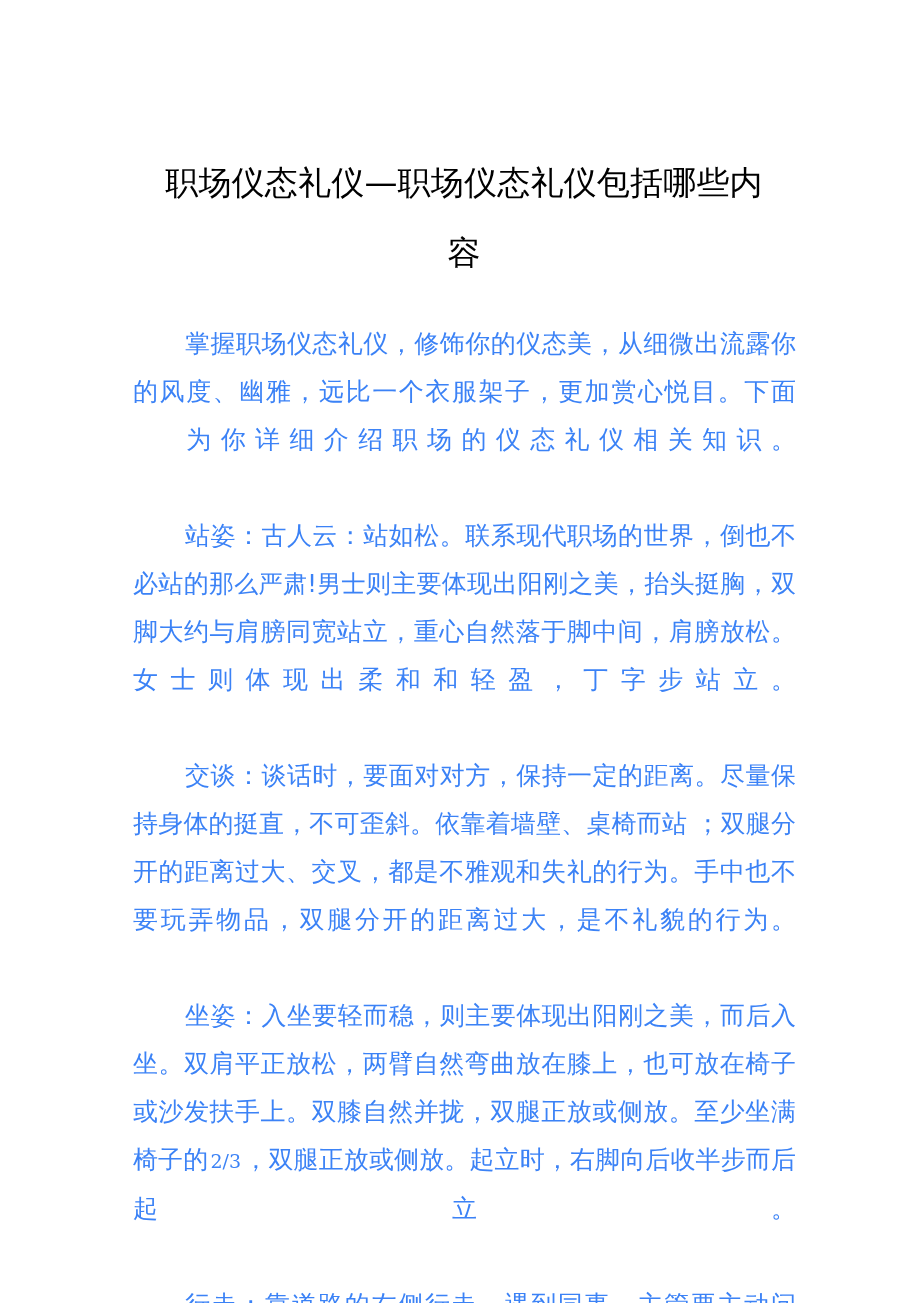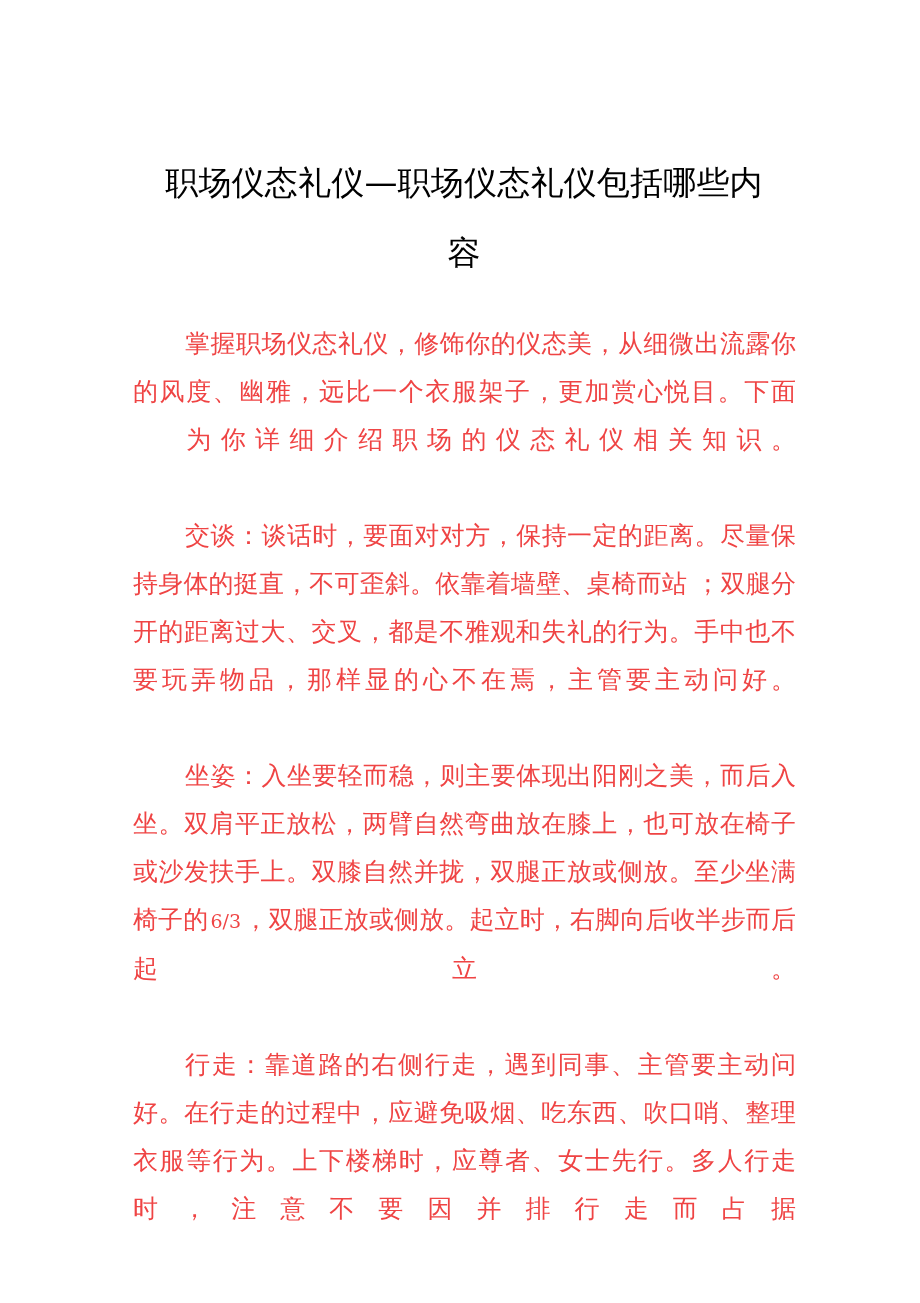--- a/index.html
+++ b/index.html
@@ -48,21 +48,21 @@
   }
 
   .para {
     margin: 0;
     font-size: 25px;
     line-height: 48px;
     text-align: justify;
     text-justify: inter-ideograph;
     text-indent: 52px;
     letter-spacing: 0.1px;
-    color: #ef4444;
+    color: #3b82f6;
     font-family: "DejaVu Serif", "Liberation Serif", serif;
   }
 
   
   .para:after {
     content: "";
     display: inline-block;
     width: 100%;
   }
 
@@ -91,22 +91,23 @@
 
   <h1 class="doc-title">
     <span>职场仪态礼仪—职场仪态礼仪包括哪些内</span><br>
     <span>容</span>
   </h1>
 
   <div class="doc-body">
 
     <p class="para"><span>掌握职场仪态礼仪，修饰你的仪态美，从细微出流露你的风度、幽雅，远比一个衣服架子，更加赏心悦目。下面</span><span class="gap-run"></span><span>为你详细介绍职场的仪态礼仪相关知识。</span></p>
 
+    <p class="para"><span>站姿：古人云：站如松。联系现代职场的世界，倒也不必站的那</span><span class="alt-face">么严肃!男士</span><span>则主要体现出阳刚之美，抬头挺胸，双脚大约与肩膀同宽站立，重心自然落于脚中间，肩膀放松。女士则体现出柔和和轻盈，丁字步站立。</span></p>
 
-    <p class="para">交谈：谈话时，要面对对方，保持一定的距离。尽量保持身体的挺直，不可歪斜。依靠着墙壁、桌椅而站 ；双腿分开的距离过大、交叉，都是不雅观和失礼的行为。手中也不要玩弄物品，那样显的心不在焉，主管要主动问好。</p>
+    <p class="para">交谈：谈话时，要面对对方，保持一定的距离。尽量保持身体的挺直，不可歪斜。依靠着墙壁、桌椅而站 ；双腿分开的距离过大、交叉，都是不雅观和失礼的行为。手中也不要玩弄物品，双腿分开的距离过大，是不礼貌的行为。</p>
 
-    <p class="para"><span>坐姿：入坐要轻而稳，则主要体现出阳刚之美，而后入坐。双肩平正放松，两臂自然弯曲放在膝上，也可放在椅子或沙发扶手上。双膝自然并拢，双腿正放或侧放。至少坐满椅子的</span><span class="latin-num">6/3</span><span>，双腿正放或侧放。起立时，右脚向后收半步而后起立。</span></p>
+    <p class="para"><span>坐姿：入坐要轻而稳，则主要体现出阳刚之美，而后入坐。双肩平正放松，两臂自然弯曲放在膝上，也可放在椅子或沙发扶手上。双膝自然并拢，双腿正放或侧放。至少坐满椅子的</span><span class="latin-num">2/3</span><span>，双腿正放或侧放。起立时，右脚向后收半步而后起立。</span></p>
 
     <p class="para">行走：靠道路的右侧行走，遇到同事、主管要主动问好。在行走的过程中，应避免吸烟、吃东西、吹口哨、整理衣服等行为。上下楼梯时，应尊者、女士先行。多人行走时，注意不要因并排行走而占据</p>
 
   </div>
 
 </div>
 
 </body></html>

